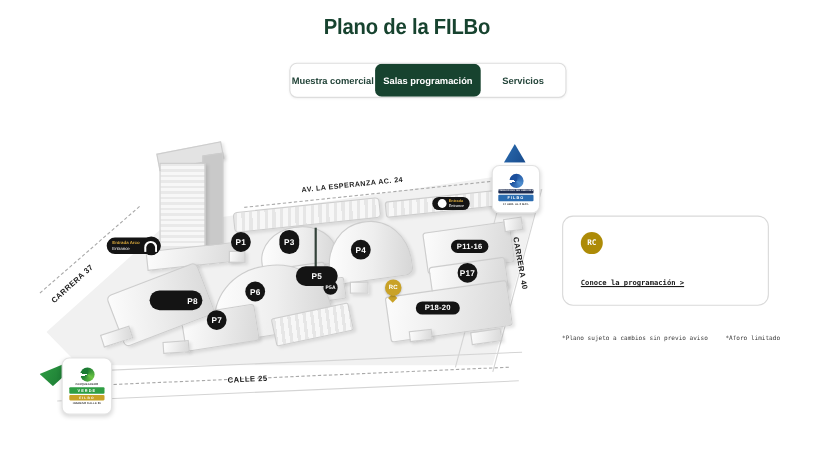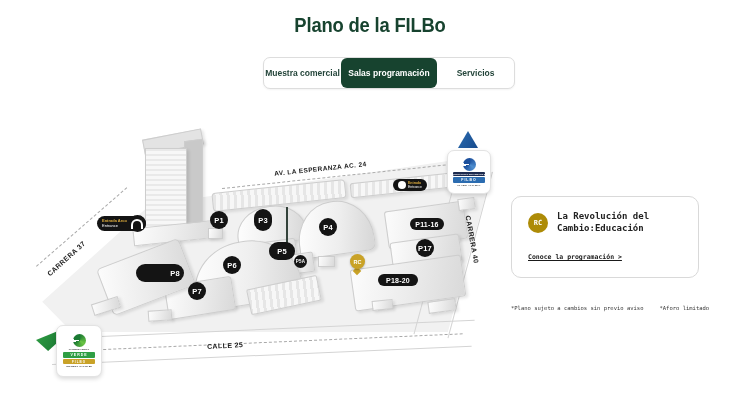--- a/index.html
+++ b/index.html
@@ -133,21 +133,21 @@
   <div class="pole"></div>
 
   <div class="street" style="left:274px;top:165px;transform:rotate(-6deg);font-size:6.5px;">AV. LA ESPERANZA AC. 24</div>
   <div class="street" style="left:42px;top:255px;transform:rotate(-42deg);">CARRERA 37</div>
   <div class="street" style="left:448px;top:236px;transform:rotate(80deg);">CARRERA 40</div>
   <div class="street" style="left:207px;top:342px;transform:rotate(-3deg);">CALLE 25</div>
 
   <div class="badge" style="left:210px;top:188px;width:18px;height:18px;margin-top:23px;">P1</div>
   <div class="badge" style="left:254px;top:209px;width:18px;height:22px;">P3</div>
   <div class="badge" style="left:319px;top:218px;width:18px;height:18px;">P4</div>
-  <div class="badge" style="left:269px;top:242px;width:26px;height:18px;text-align:right;">P5</div>
+  <div class="badge" style="left:269px;top:242px;width:38px;height:18px;text-align:right;">P5</div>
   <div class="badge" style="left:294px;top:255px;width:13px;height:13px;font-size:4.5px;">P5A</div>
   <div class="badge" style="left:223px;top:256px;width:18px;height:18px;">P6</div>
   <div class="badge" style="left:188px;top:282px;width:18px;height:18px;">P7</div>
   <div class="badge" style="left:136px;top:264px;width:18px;height:18px;padding-left:30px;">P8</div>
   <div class="badge badge--pill" style="left:410px;top:218px;width:34px;height:12px;font-size:7px;">P11-16</div>
   <div class="badge" style="left:416px;top:239px;width:18px;height:18px;">P17</div>
   <div class="badge badge--pill" style="left:378px;top:274px;width:40px;height:12px;font-size:7px;">P18-20</div>
 
   <div class="pin-tail" style="left:354px;top:268px;"></div>
   <div class="pin" style="left:350px;top:254px;">RC</div>
@@ -187,24 +187,20 @@
          background:conic-gradient(#1b7a33,#6cc644,#1b7a33 70%,#fff 70% 78%,#1b7a33 78%);"></div>
     <div class="miniline">PARQUEADERO</div>
     <div class="minibar" style="width:32px;height:6px;background:#2f9e44;font-size:3.5px;letter-spacing:1px;">VERDE</div>
     <div class="minibar" style="width:32px;height:5px;background:#c9a227;font-size:3px;letter-spacing:1px;">FILBO</div>
     <div class="miniline">INGRESO CALLE 25</div>
   </div>
 
   <div class="panel">
     <div class="panel-row">
       <div class="rc-circle">RC</div>
-      <div class="panel-title">
-        <div>La Revolución del</div>
-        <div>Cambio:Educación</div>
-      </div>
     </div>
     <a class="panel-link">Conoce la programación &gt;</a>
   </div>
 
   <div class="footnotes">
     <span class="footnote">*Plano sujeto a cambios sin previo aviso</span>
     <span class="footnote">*Aforo limitado</span>
   </div>
 
 </div>

